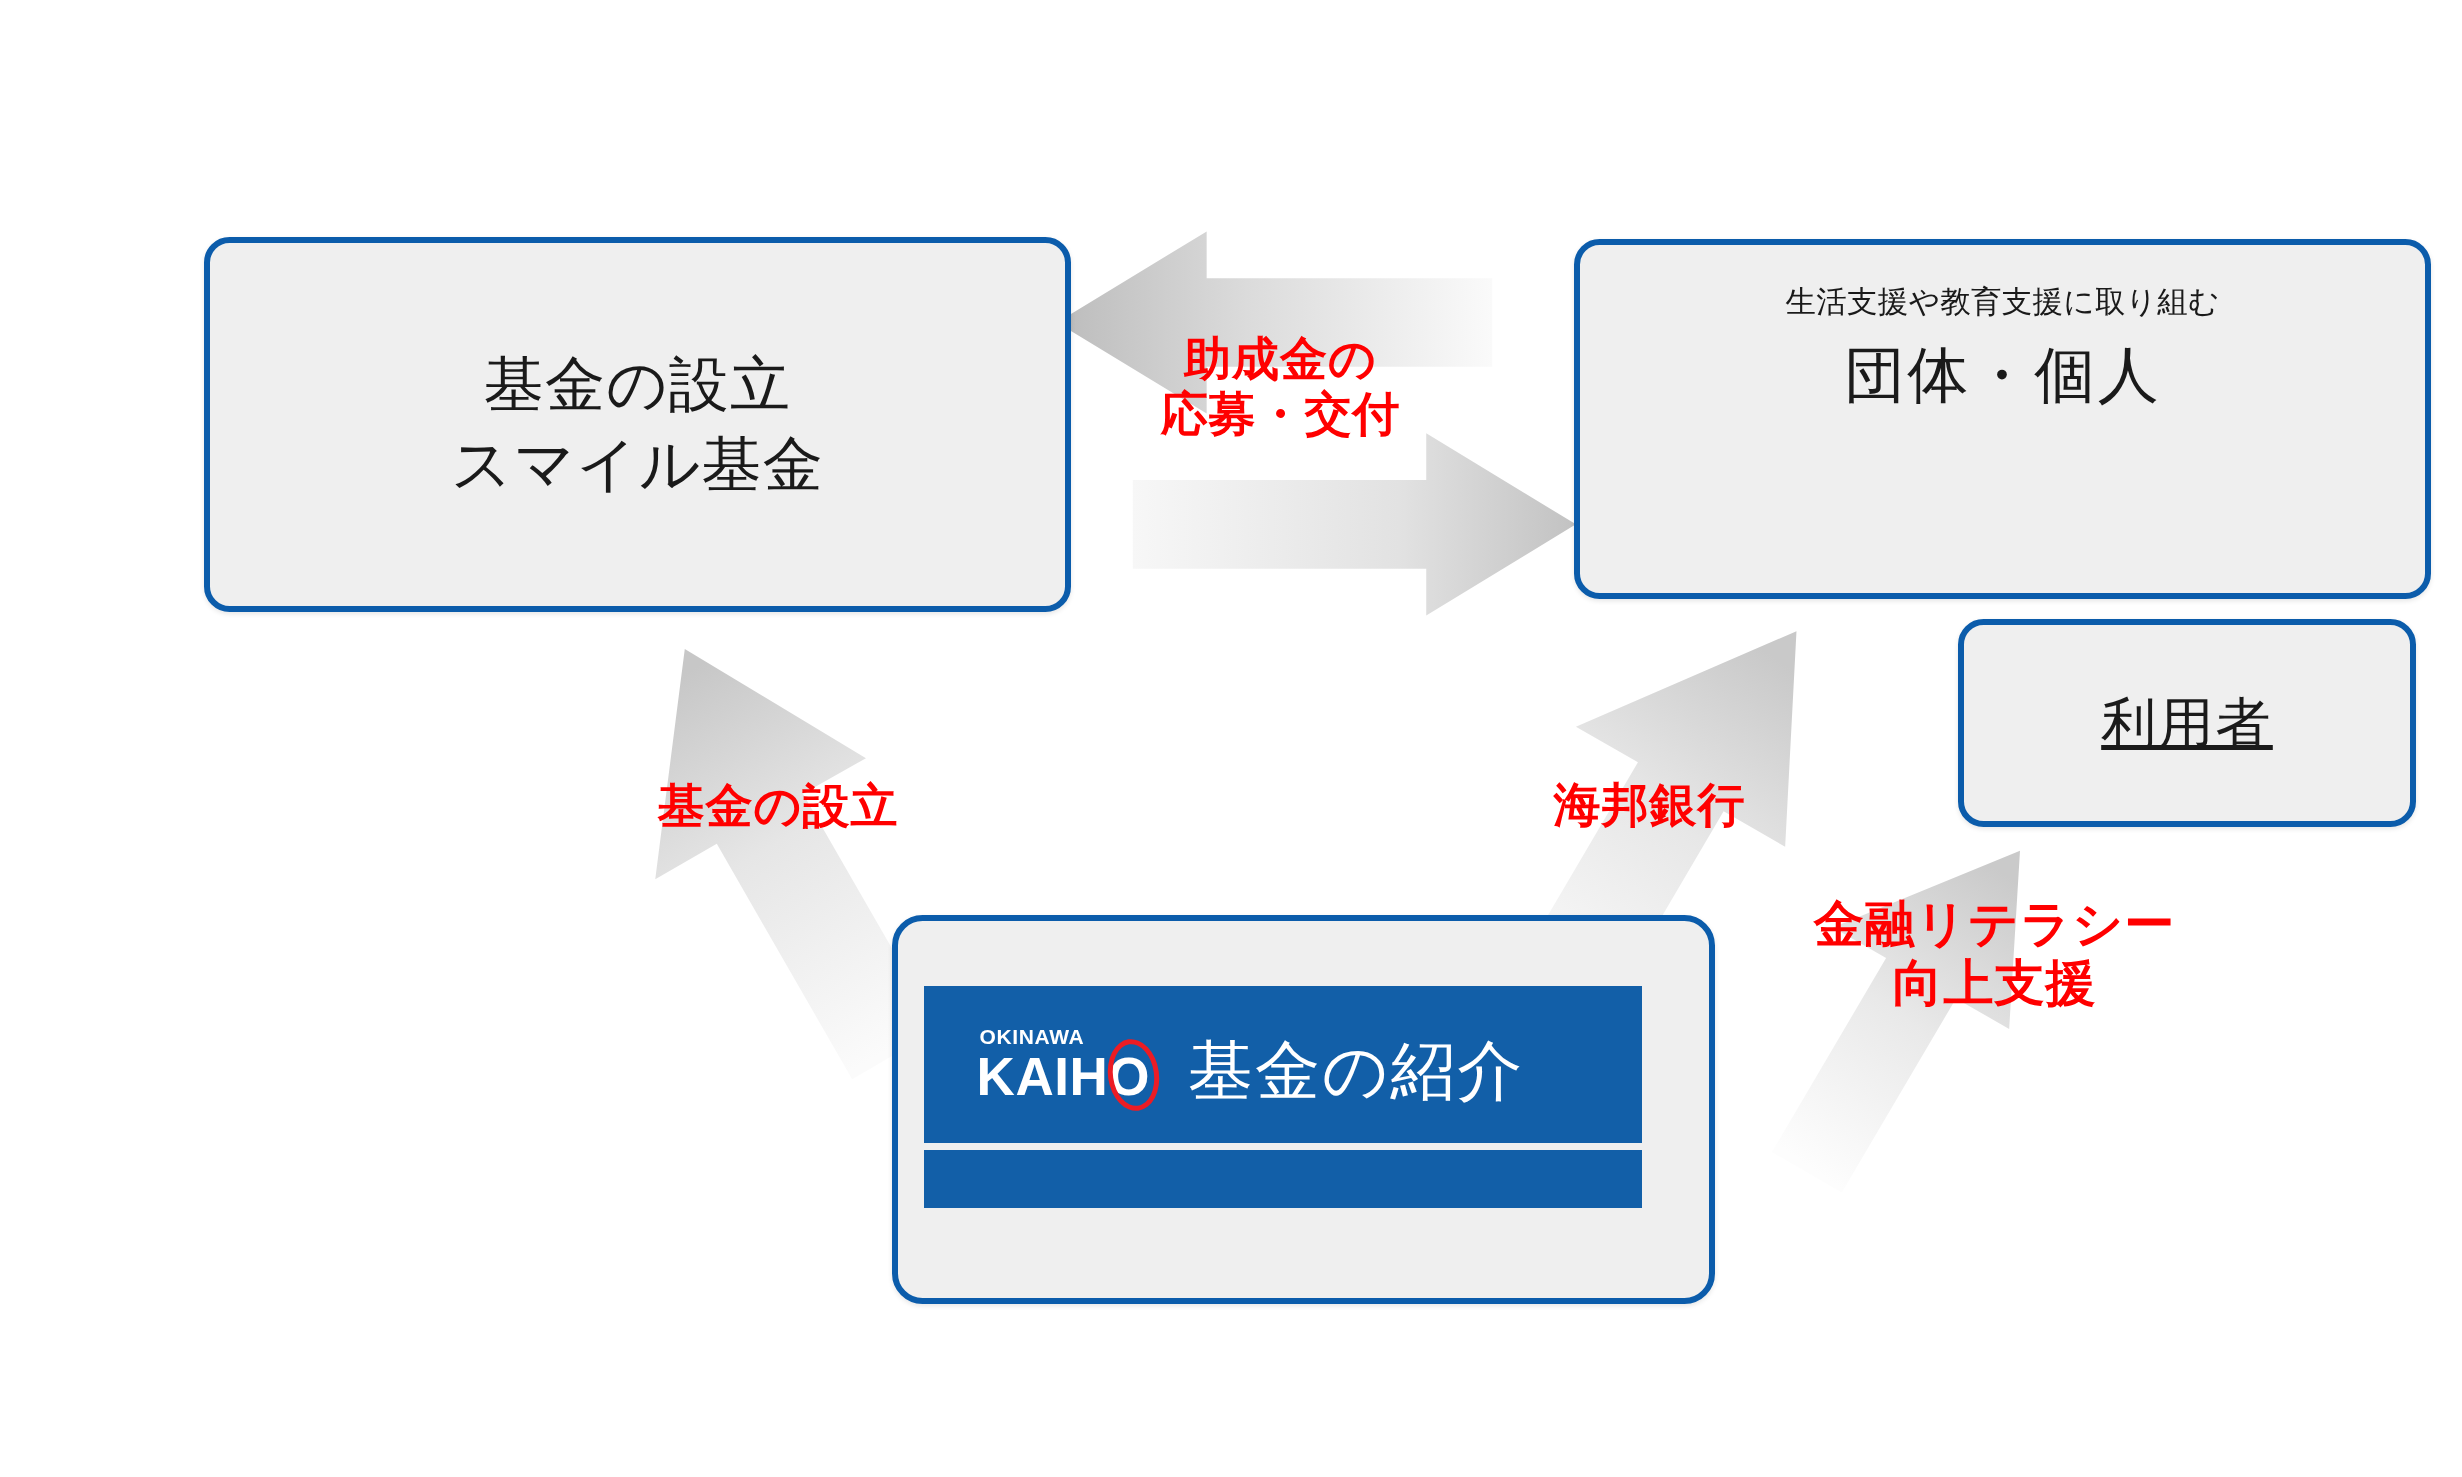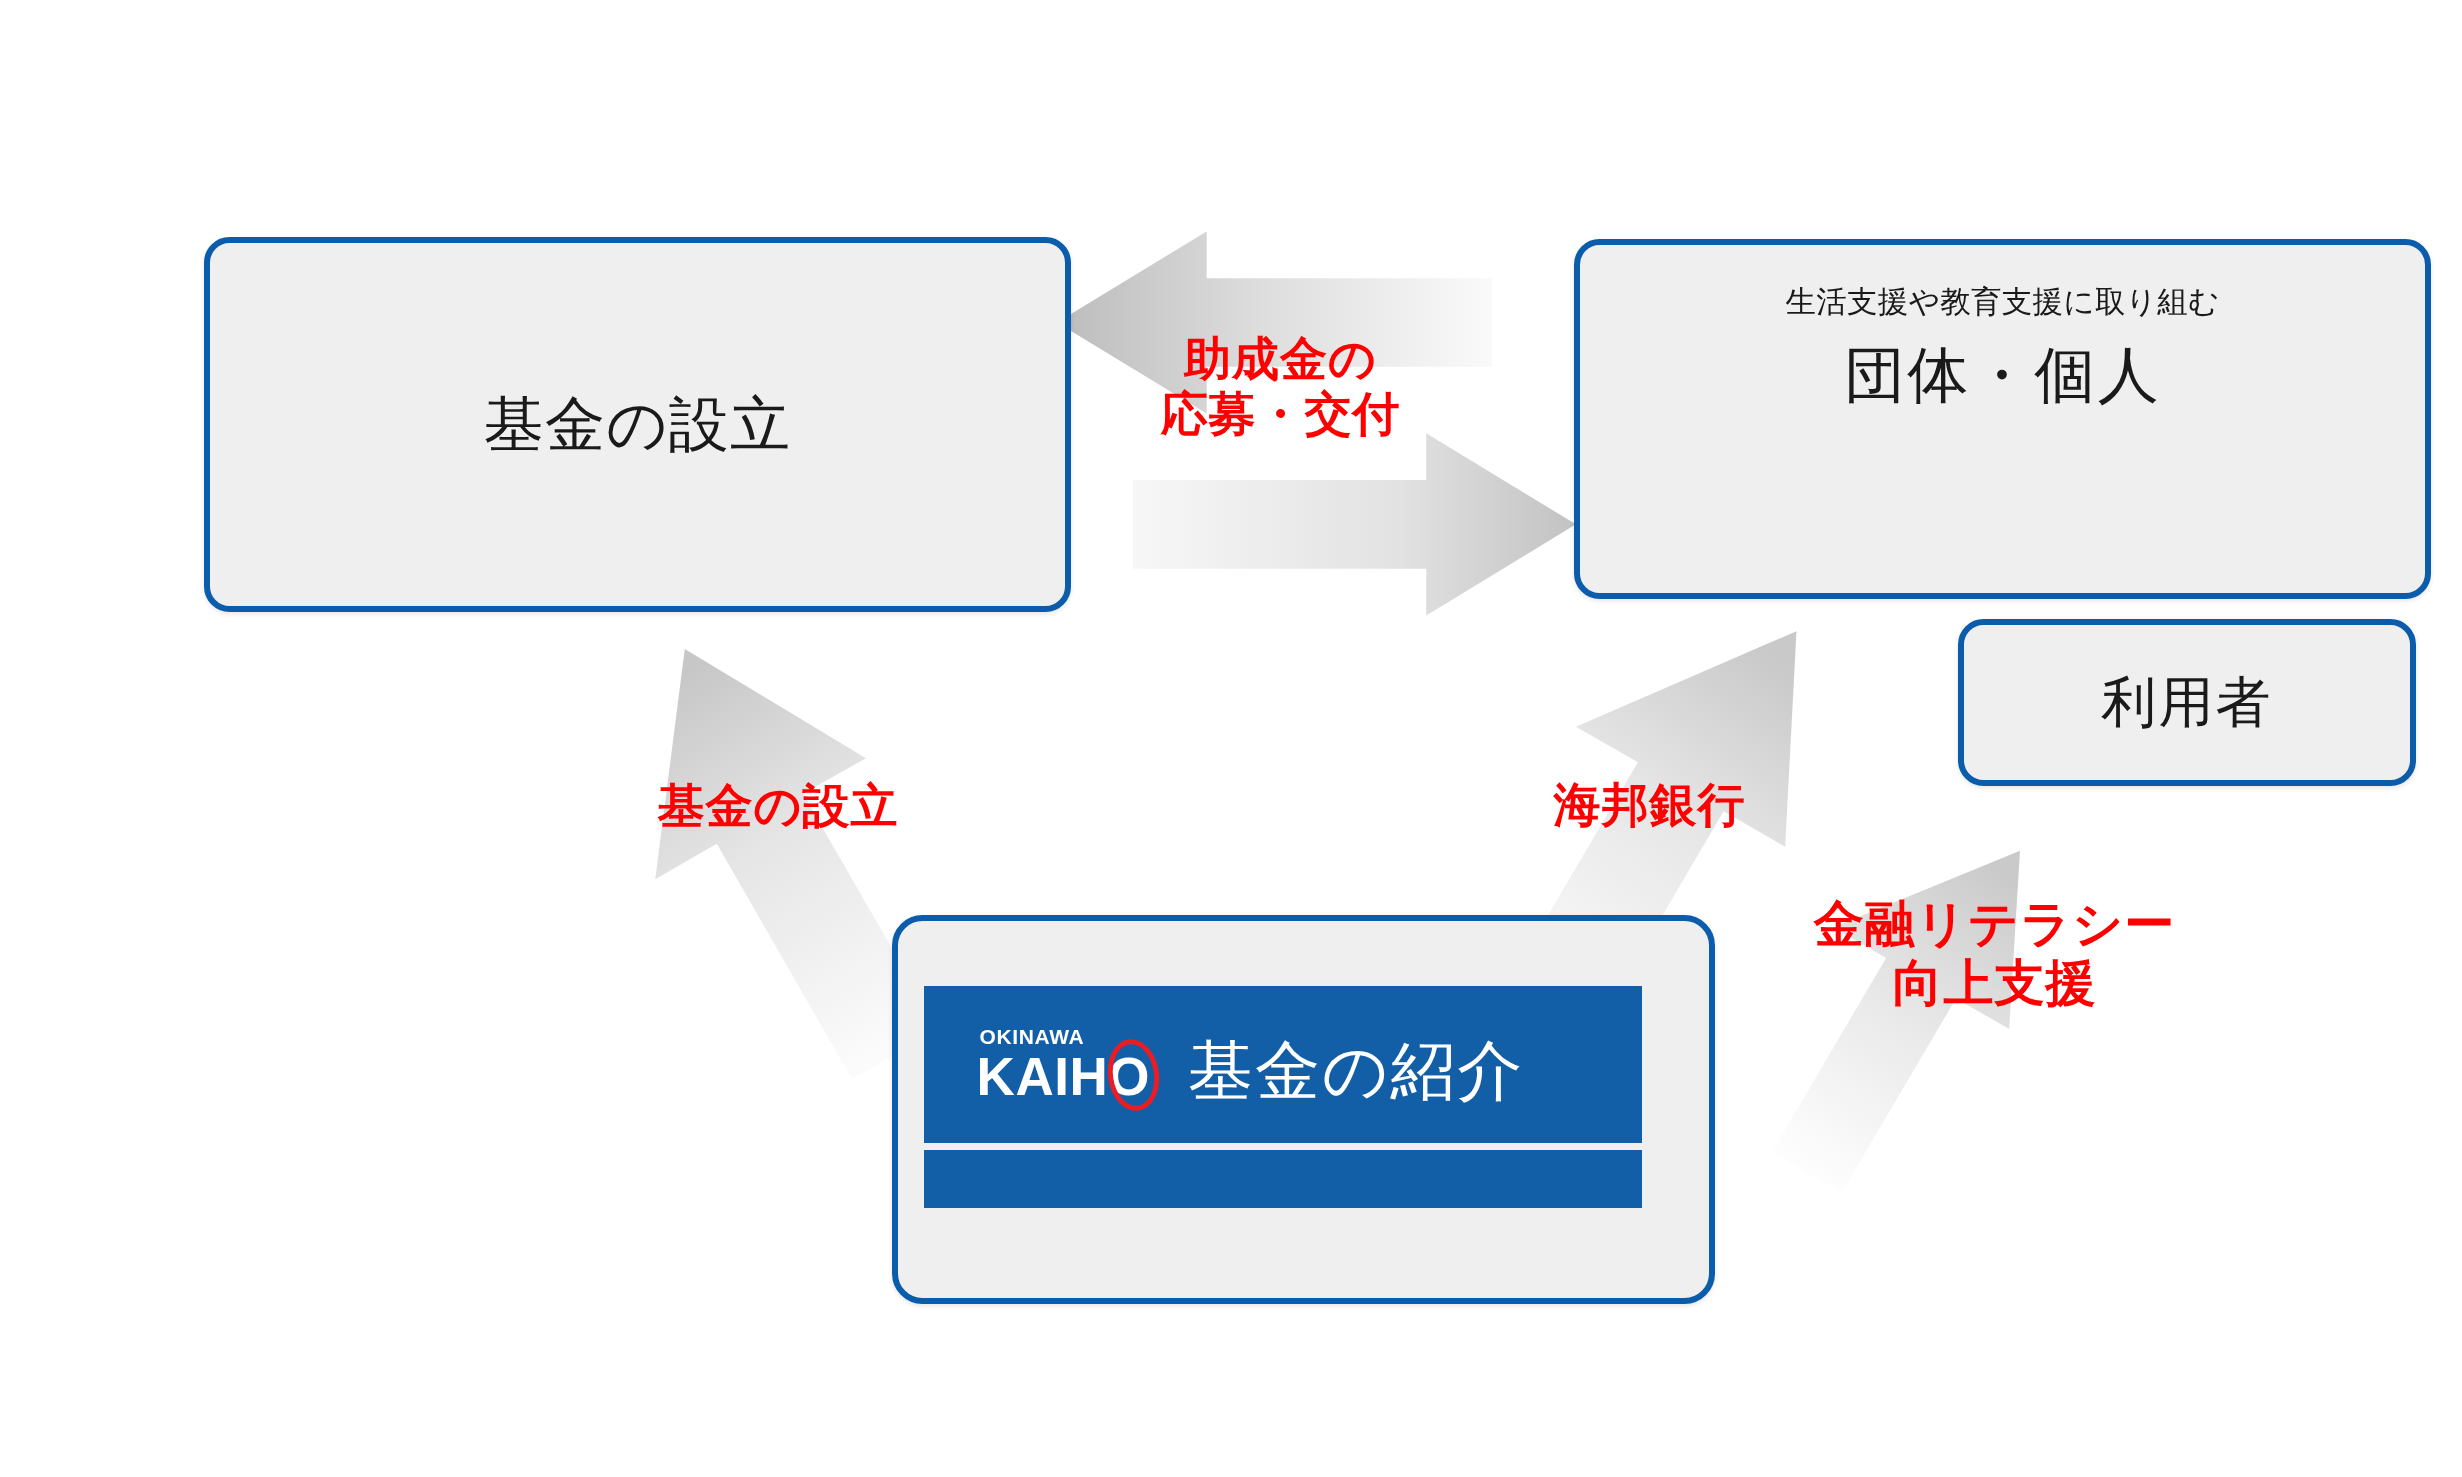--- a/index.html
+++ b/index.html
@@ -66,21 +66,21 @@
     margin-bottom: 20.7px;
   }
   #box-org .main {
     font-size: 61px;
     line-height: 1.15;
     letter-spacing: 0.04em;
   }
 
   #box-user {
     left: 1958px; top: 619px;
-    width: 458px;  height: 167px;
+    width: 458px;  height: 208px; text-decoration: underline;
   }
   #box-user .main {
     font-size: 55px;
     line-height: 1.1;
     letter-spacing: 0.04em;
   }
 
   #box-bank {
     left: 892px; top: 915px;
     width: 823px; height: 389px;
@@ -214,20 +214,21 @@
 
     <polygon points="1390,1318 1758,1540 1630,1612 1905,2090 1730,2192 1455,1714 1330,1786" fill="url(#gradDiagL)"></polygon>
 
     <polygon points="3648,1282 3625,1720 3500,1648 3218,2128 3044,2028 3326,1548 3200,1476" fill="url(#gradDiagR1)"></polygon>
 
     <polygon points="4102,1728 4080,2090 3972,2028 3740,2422 3598,2340 3830,1946 3722,1884" fill="url(#gradDiagR2)"></polygon>
   </svg>
 
   <div id="box-fund" class="node-box">
     <div class="line">基金の設立</div>
+    <div class="line">スマイル基金</div>
   </div>
 
   <div id="box-org" class="node-box">
     <div class="sub">生活支援や教育支援に取り組む</div>
     <div class="main">団体・個人</div>
   </div>
 
   <div id="box-user" class="node-box">
     <div class="main">利用者</div>
   </div>

